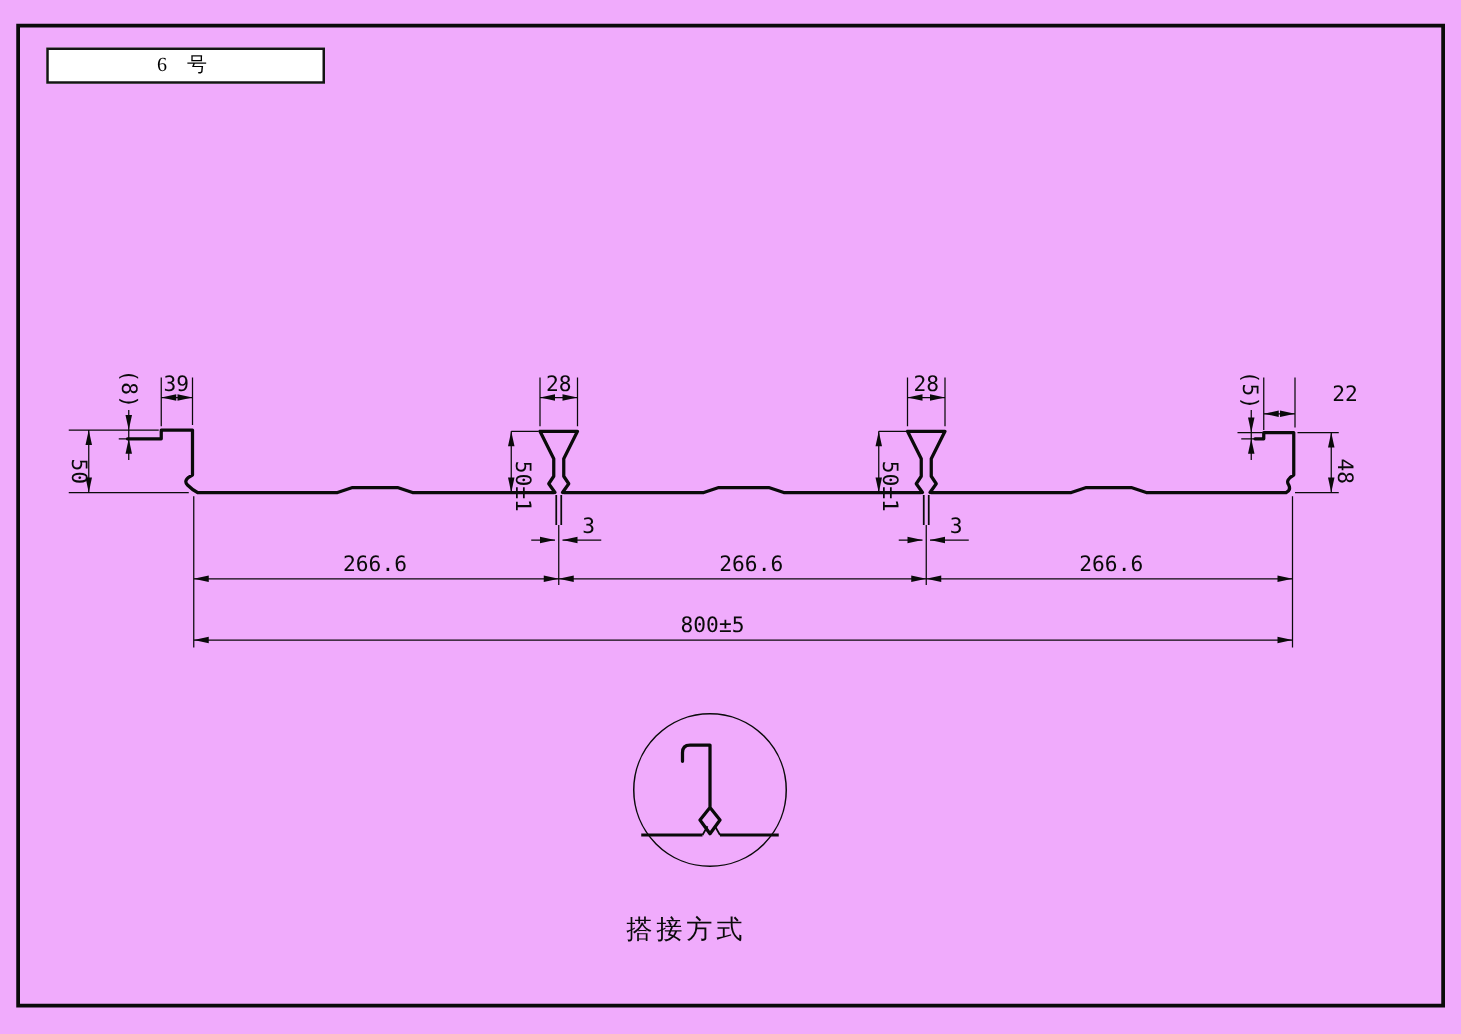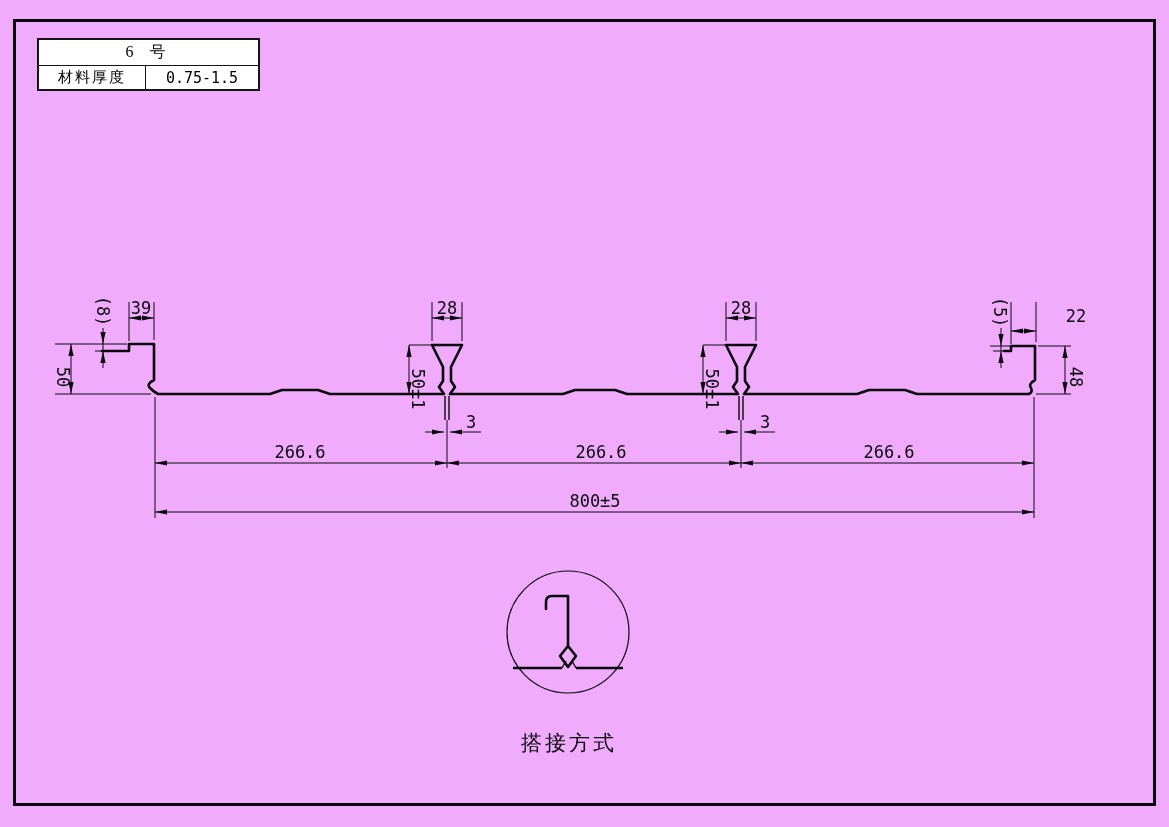--- a/index.html
+++ b/index.html
@@ -54,24 +54,20 @@
 </head>
 <body>
 
 <div id="canvas">
 
   <div class="frame"></div>
 
   <div class="tbl">
     <div class="tbl-row" style="height:25px">
       <div class="tbl-title">6  号</div>
-    </div>
-    <div class="tbl-row" style="height:23px">
-      <div class="cell-l">材料厚度</div>
-      <div class="cell-v">0.75-1.5</div>
     </div>
   </div>
 
   <svg width="1169" height="827" viewBox="0 0 1169 827">
     <defs>
       <polygon id="ah" points="0,0 12,2.6 12,-2.6" fill="#0a0a0a"></polygon>
     </defs>
 
     <g stroke="#0a0a0a" stroke-width="2.6" fill="none" stroke-linejoin="round" stroke-linecap="round">
       <path d="M 102 351 H 129 V 344 H 154 V 380 Q 146 384 150 388 Q 154 392 158 394
@@ -163,17 +159,17 @@
   <div class="lbl rot" style="left:711px;top:389px">50±1</div>
   <div class="lbl" style="left:765px;top:422px">3</div>
 
   <div class="lbl rot" style="left:999px;top:312px">(5)</div>
   <div class="lbl" style="left:1076px;top:316px">22</div>
   <div class="lbl rot" style="left:1075px;top:377px">48</div>
 
   <div class="lbl" style="left:300px;top:452px">266.6</div>
   <div class="lbl" style="left:601px;top:452px">266.6</div>
   <div class="lbl" style="left:889px;top:452px">266.6</div>
-  <div class="lbl" style="left:595px;top:501px">800±5</div>
+  <div class="lbl" style="left:570px;top:501px">800±5</div>
 
-  <div class="caption" style="left:569px;top:743px">搭接方式</div>
+  <div class="caption" style="left:549px;top:743px">搭接方式</div>
 
 </div>
 
 </body></html>

